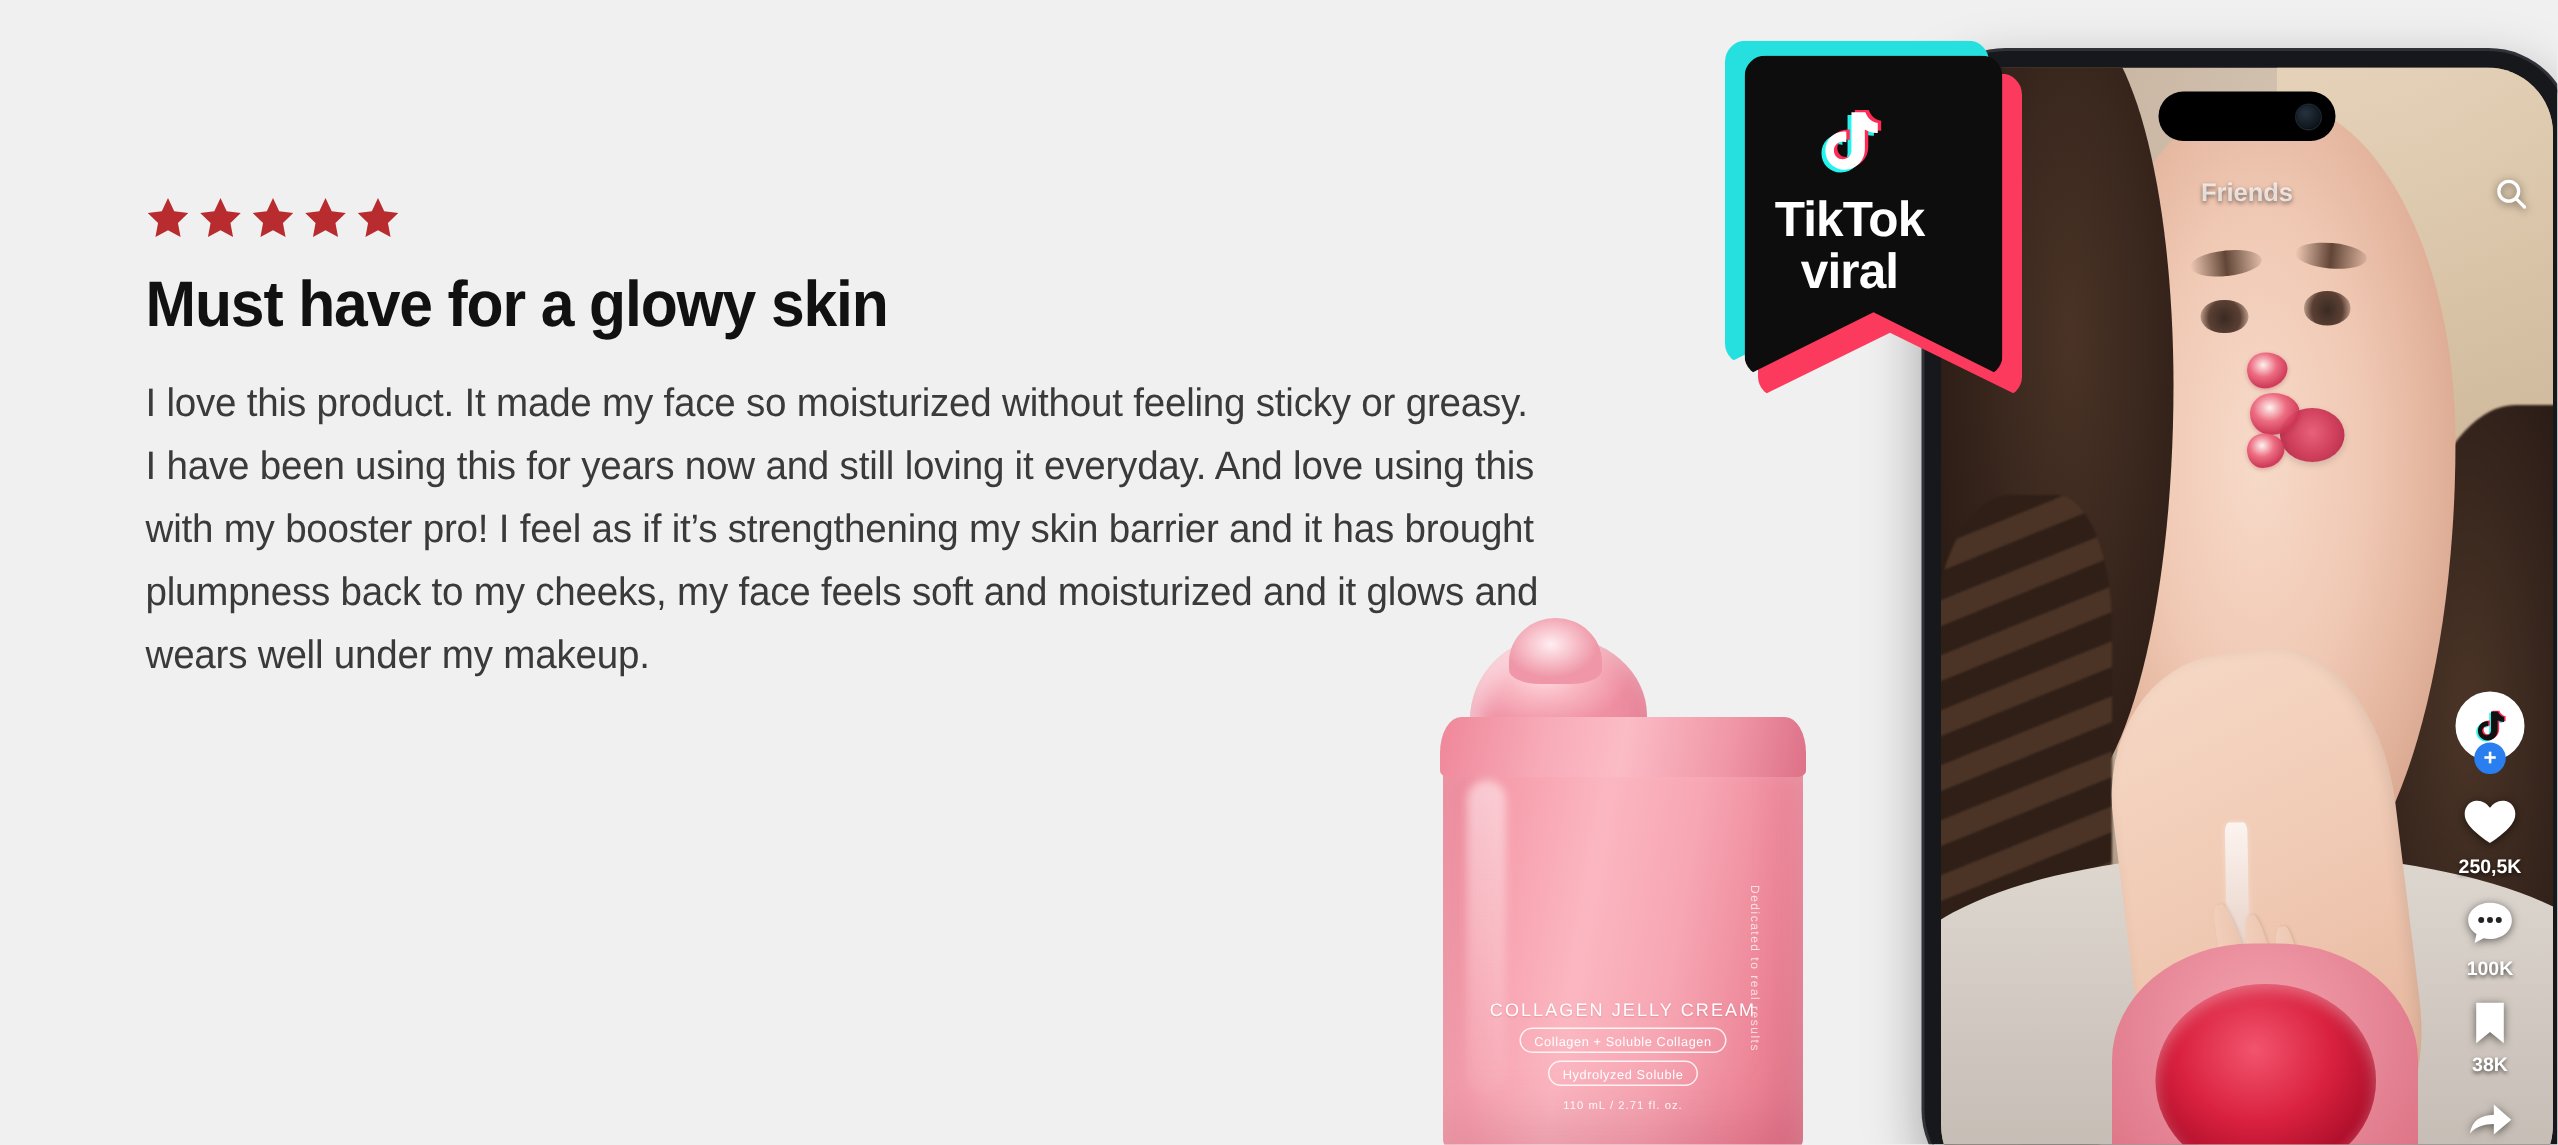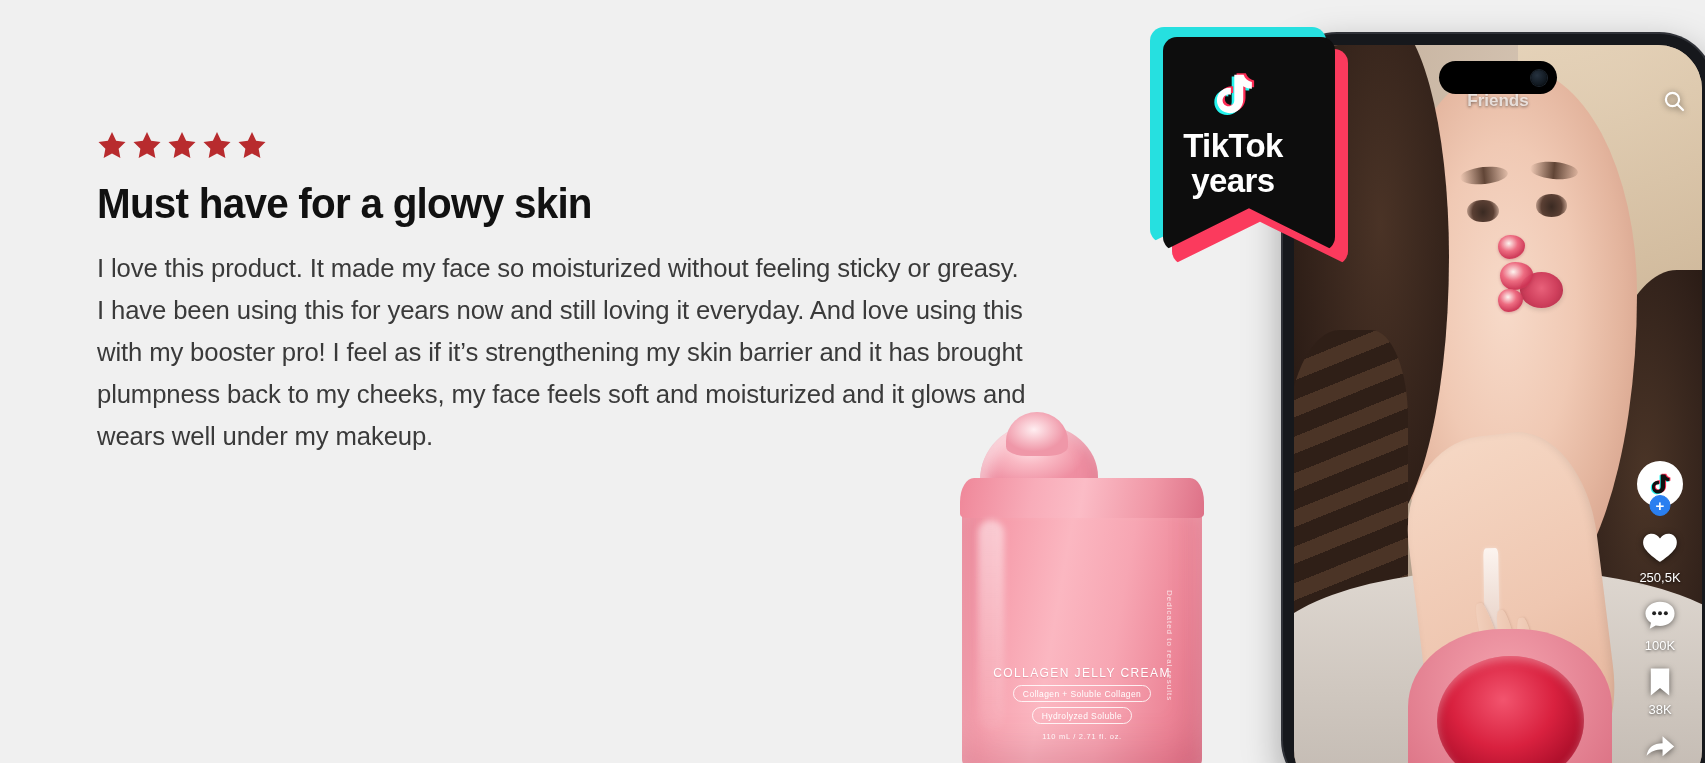--- a/index.html
+++ b/index.html
@@ -183,21 +183,21 @@
   }
   .island .cam{
     position:absolute; right:10px; top:50%; transform:translateY(-50%);
     width:16px; height:16px; border-radius:50%;
     background:radial-gradient(circle at 38% 34%, #26323f 0%, #121a22 60%, #05080b 100%);
     box-shadow:0 0 0 1px #1d252e;
   }
 
   
   .tt-topnav{
-    position:absolute; left:0; right:0; top:46px; z-index:6;
+    position:absolute; left:0; right:0; top:74px; z-index:6;
     display:flex; align-items:center; justify-content:center; gap:26px;
     padding:0 18px;
   }
   .tt-nav-item{
     color:rgba(255,255,255,.72);
     font-size:17px; font-weight:700;
     text-shadow:0 1px 3px rgba(0,0,0,.5);
     white-space:nowrap;
   }
   .tt-search{
@@ -206,21 +206,21 @@
   }
 
   
   .tt-rail{
     position:absolute; right:10px; bottom:20px; z-index:6;
     display:flex; flex-direction:column; align-items:center; gap:4px;
     width:64px;
   }
   .rail-item{ display:flex; flex-direction:column; align-items:center; margin-bottom:8px; }
   .rail-count{
-    color:#fff; font-size:13px; font-weight:400; margin-top:3px;
+    color:#fff; font-size:13px; font-weight:700; margin-top:3px;
     text-shadow:0 1px 3px rgba(0,0,0,.65);
   }
   .avatar-wrap{ position:relative; margin-bottom:16px; }
   .avatar{
     width:46px; height:46px; border-radius:50%;
     background:#fff; border:2px solid #fff;
     display:flex; align-items:center; justify-content:center;
     overflow:hidden;
   }
   .follow-btn{
@@ -441,21 +441,21 @@
   <div class="ribbon cyan"></div>
   <div class="ribbon pink"></div>
   <div class="ribbon black"></div>
   <div class="badge-content">
     <svg class="tt-logo-big" viewBox="0 0 32 32">
       <path d="M22.5 4.2c.9 2.4 2.6 4 5.1 4.4v4.1c-1.9.1-3.7-.4-5.3-1.4v7.9c0 5-3.6 8.6-8.3 8.6-4.4 0-7.9-3.4-7.9-7.9 0-4.6 3.9-8.3 8.6-7.7v4.3c-.6-.2-1.2-.3-1.8-.2-2 .2-3.4 1.8-3.3 3.8.1 1.9 1.7 3.4 3.6 3.4 2 0 3.6-1.5 3.6-3.7V4.2h5.7z" fill="#25F4EE" transform="translate(-1.6,1.1)"></path>
       <path d="M22.5 4.2c.9 2.4 2.6 4 5.1 4.4v4.1c-1.9.1-3.7-.4-5.3-1.4v7.9c0 5-3.6 8.6-8.3 8.6-4.4 0-7.9-3.4-7.9-7.9 0-4.6 3.9-8.3 8.6-7.7v4.3c-.6-.2-1.2-.3-1.8-.2-2 .2-3.4 1.8-3.3 3.8.1 1.9 1.7 3.4 3.6 3.4 2 0 3.6-1.5 3.6-3.7V4.2h5.7z" fill="#FE2C55" transform="translate(1.4,-0.9)"></path>
       <path d="M22.5 4.2c.9 2.4 2.6 4 5.1 4.4v4.1c-1.9.1-3.7-.4-5.3-1.4v7.9c0 5-3.6 8.6-8.3 8.6-4.4 0-7.9-3.4-7.9-7.9 0-4.6 3.9-8.3 8.6-7.7v4.3c-.6-.2-1.2-.3-1.8-.2-2 .2-3.4 1.8-3.3 3.8.1 1.9 1.7 3.4 3.6 3.4 2 0 3.6-1.5 3.6-3.7V4.2h5.7z" fill="#ffffff"></path>
     </svg>
     <div class="badge-line">TikTok</div>
-    <div class="badge-line">years</div>
+    <div class="badge-line">viral</div>
   </div>
 </div>
 
 <div class="product">
   <div class="cream-swirl"></div>
   <div class="jar">
     <div class="jar-lid"></div>
     <div class="jar-gloss"></div>
     <div class="jar-sidetext">Dedicated to real results</div>
     <div class="jar-label">

